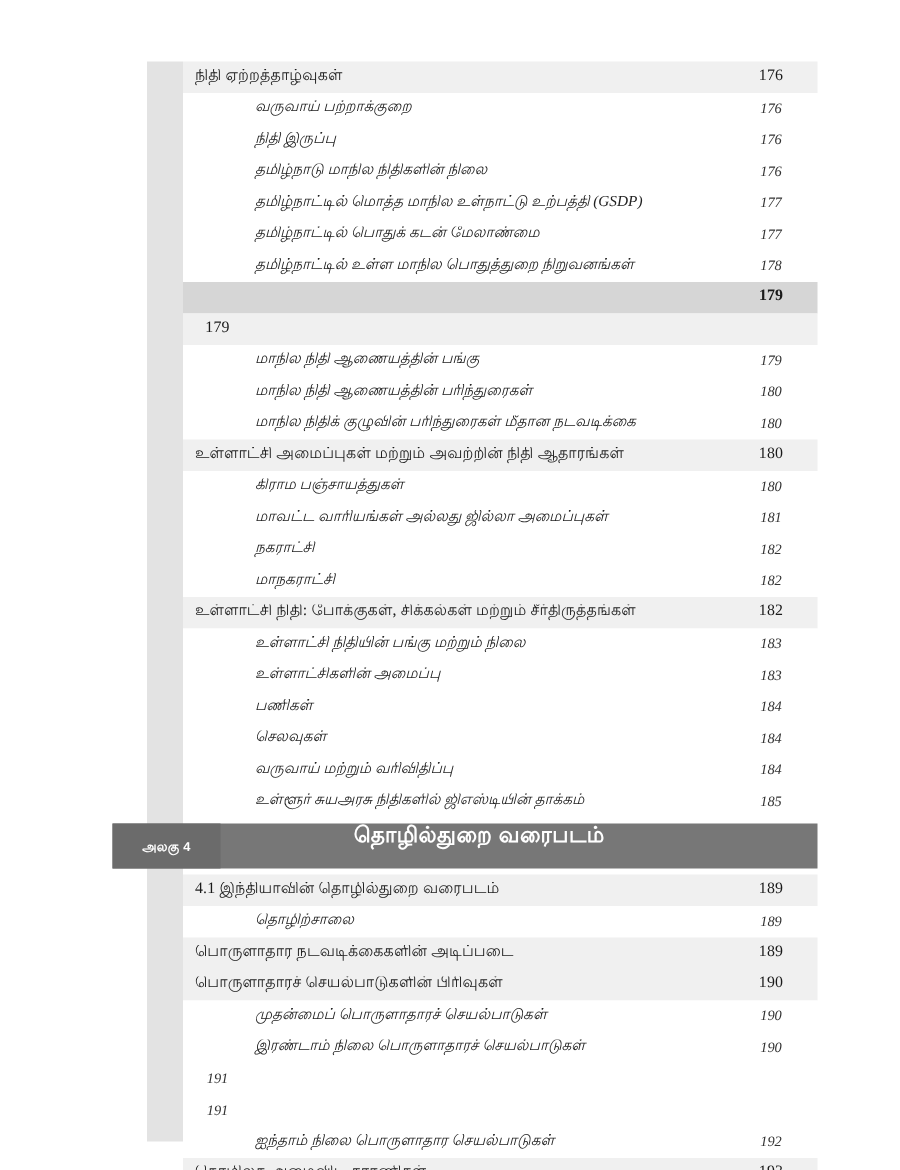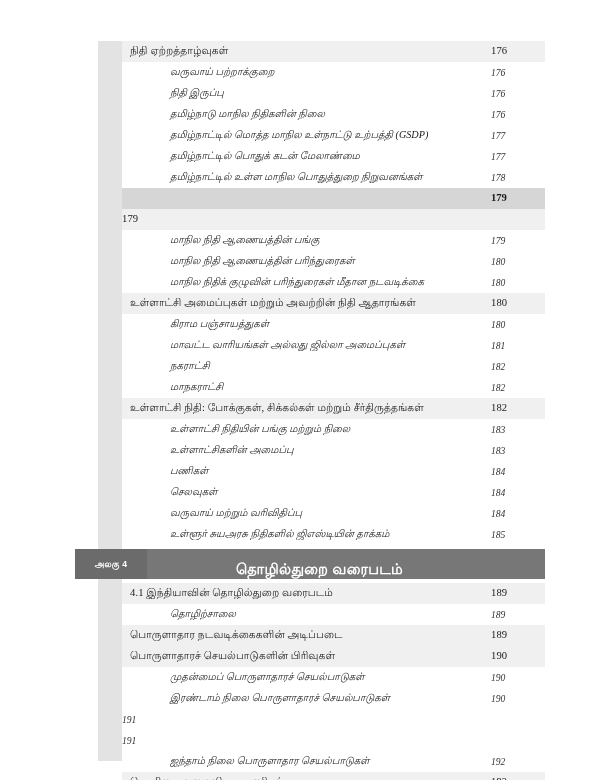--- a/index.html
+++ b/index.html
@@ -32,21 +32,21 @@
     flex:1 1 auto;
     font-size:10.4px;
     color:#1a1a1a;
     white-space:nowrap;
     overflow:hidden;
     line-height:1;
   }
   .row .pg{
     flex:0 0 auto;
     width:46px;
-    text-align:left;
+    text-align:center;
     padding-right:8px;
     font-size:10.4px;
     color:#1a1a1a;
     line-height:1;
   }
 
   
   .row.head{
     background:#f0f0f0;
   }
@@ -81,21 +81,21 @@
     color:#333;
   }
 
   
   .unit-banner{
     position:absolute;
     left:75px;
     width:470px;
     height:30px;
     background:#777777;
-    display:flex;align-items:flex-end;
+    display:flex;align-items:flex-start;
   }
   .unit-chip{
     flex:0 0 auto;
     width:72px;
     height:30px;
     background:#6b6b6b;
     display:flex;align-items:center;justify-content:center;
     color:#ffffff;
     font-size:8.6px;
     font-weight:bold;

